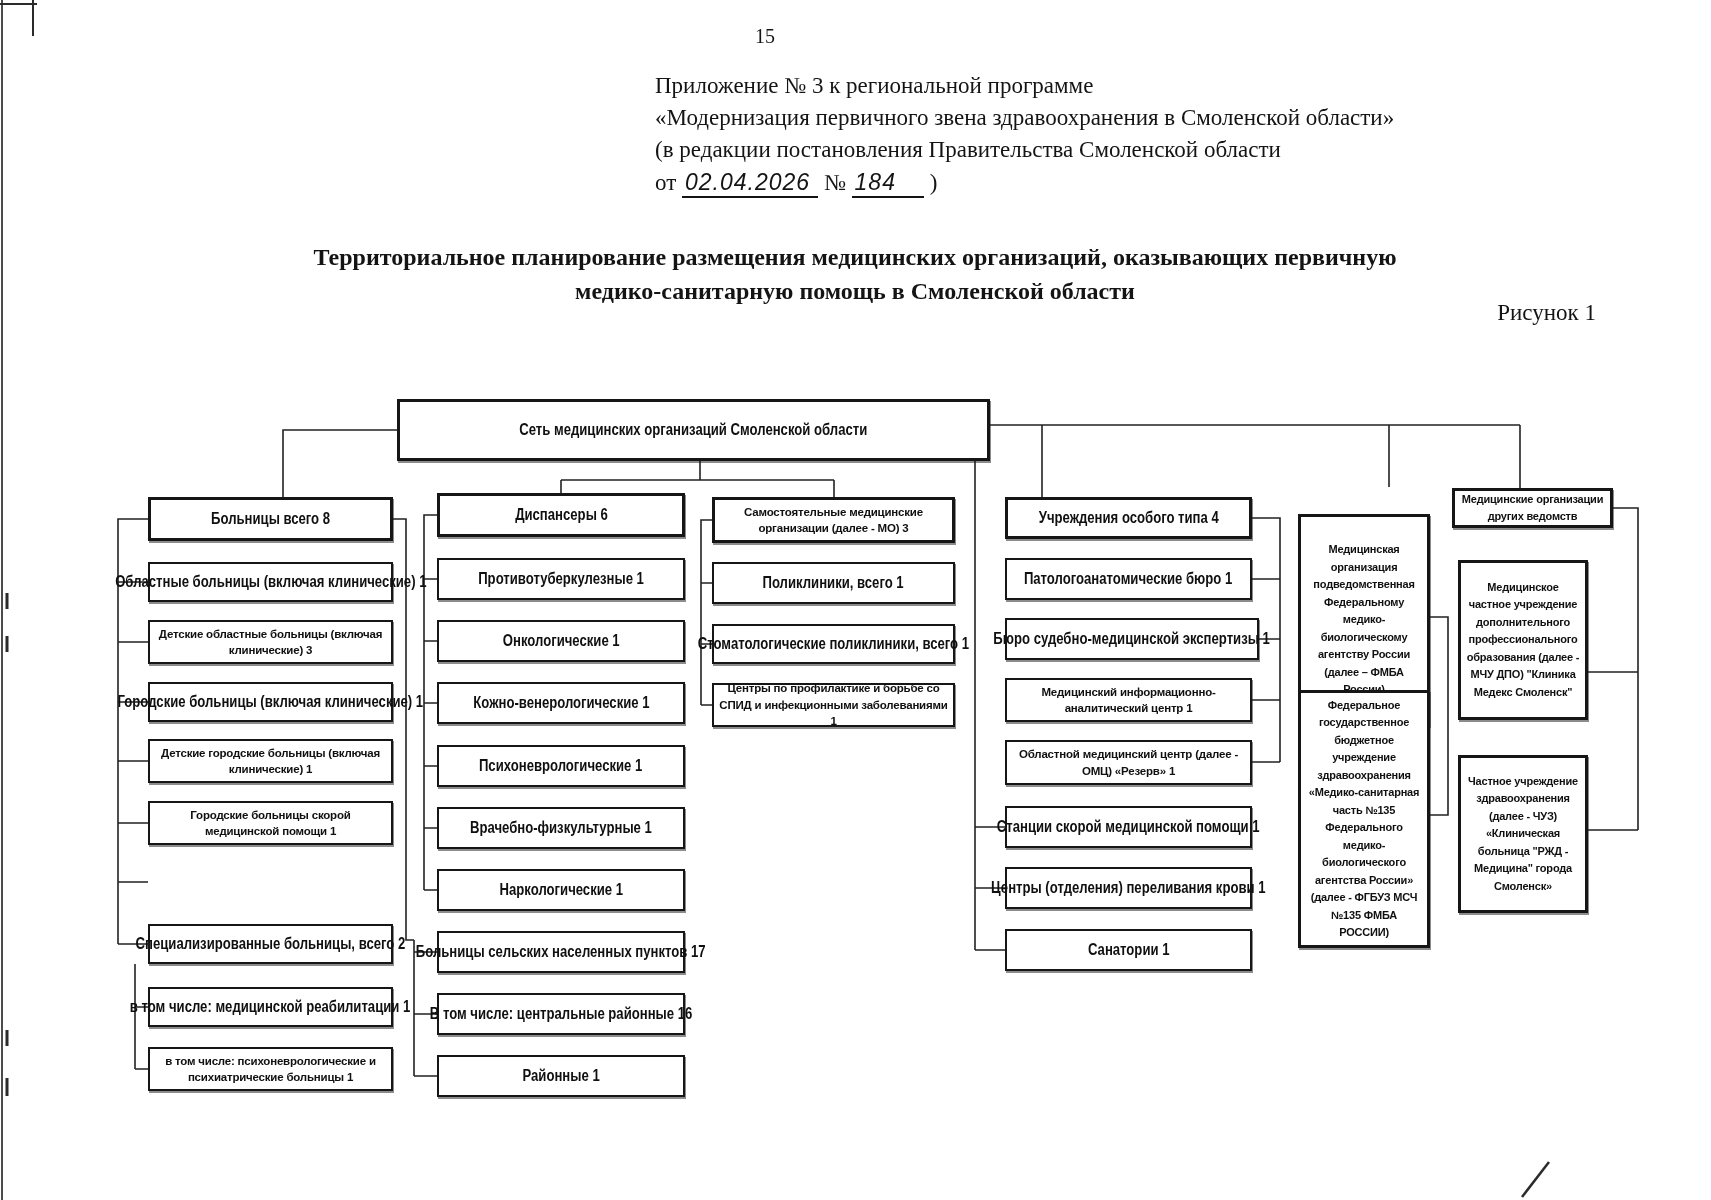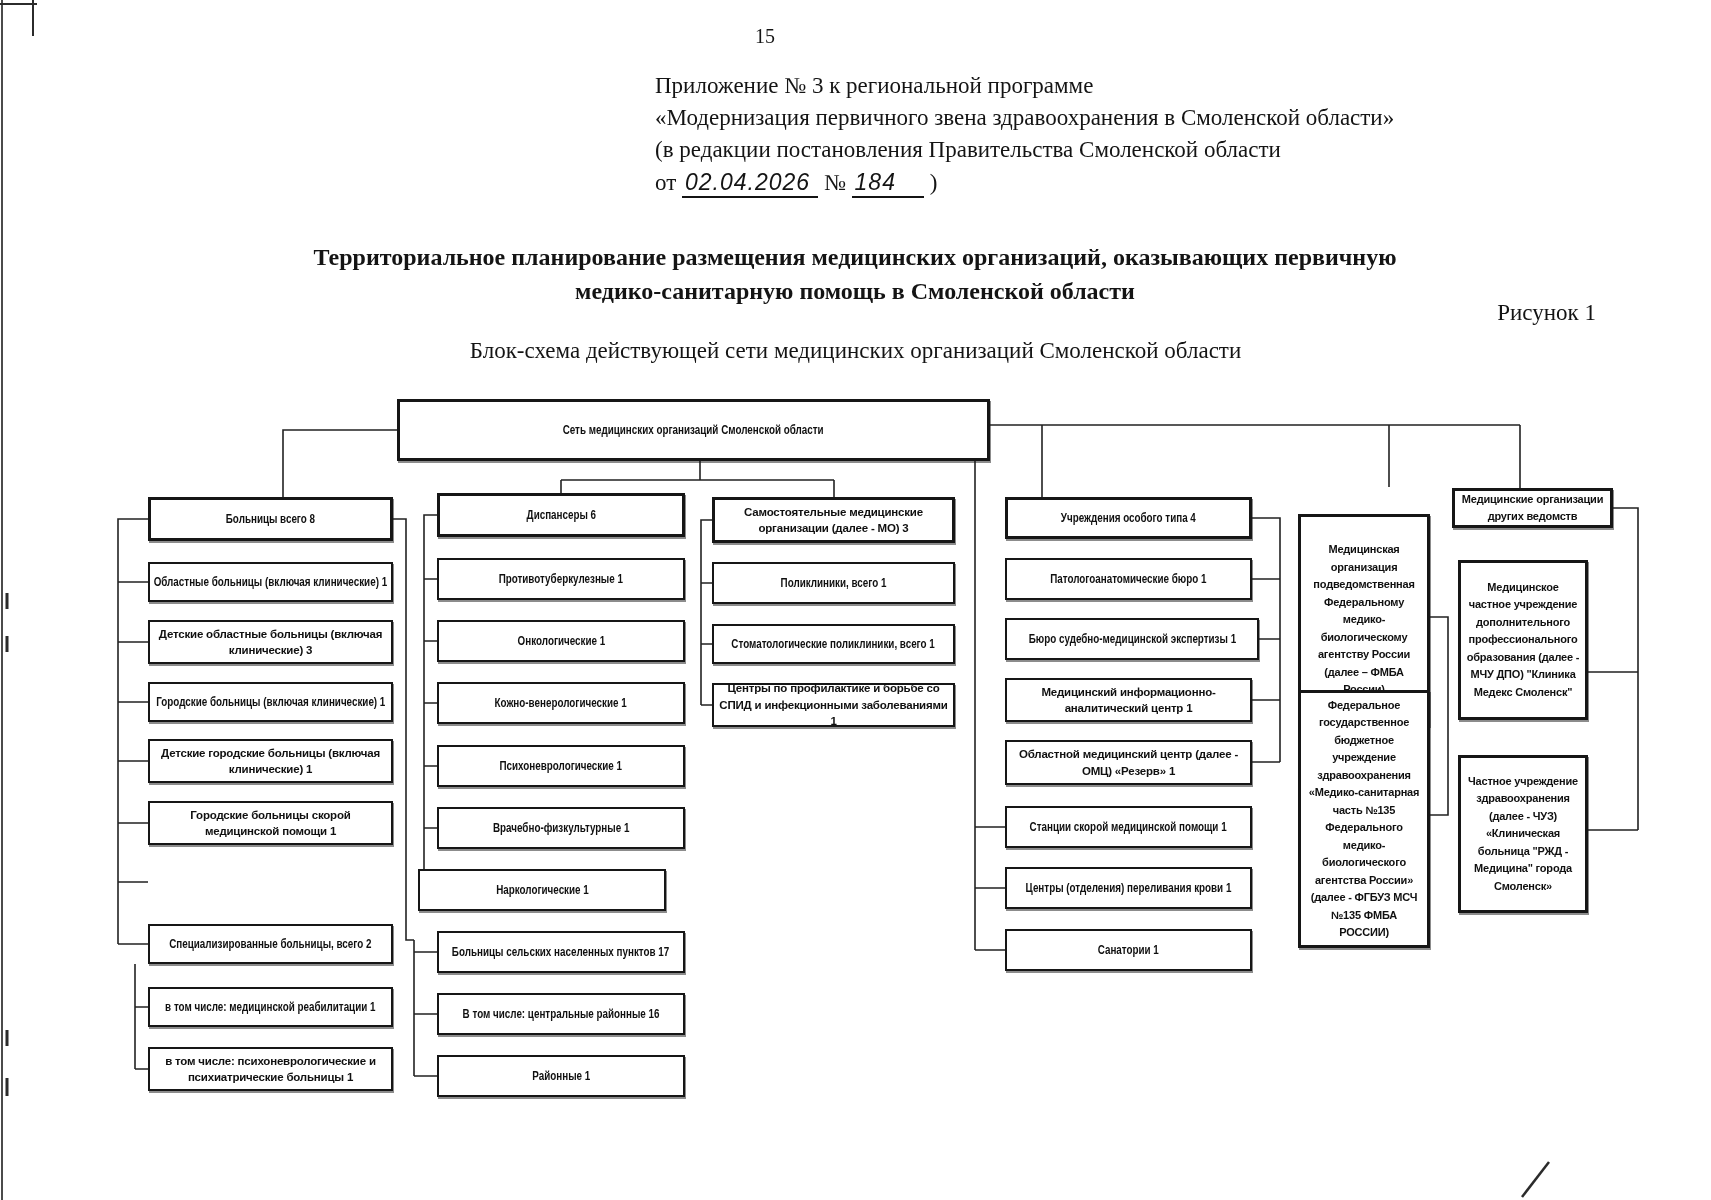--- a/index.html
+++ b/index.html
@@ -9,21 +9,21 @@
   .doc-line{font-size:23px;line-height:32px;white-space:nowrap;}
   .page-num{font-size:20px;}
   .title{font-weight:bold;font-size:24px;line-height:34px;text-align:center;}
   .fig-label{font-size:23px;text-align:right;}
   .caption{font-size:23px;text-align:center;}
   .hw{font-style:italic;font-family:Liberation Sans, sans-serif;border-bottom:2px solid #141414;
       padding:0 8px 1px 3px;letter-spacing:1px;}
   .box{position:absolute;background:#fff;border:2px solid #161616;
        box-shadow:1px 2px 0 rgba(25,25,25,.5);
        display:flex;align-items:center;justify-content:center;text-align:center;
-       font-family:"Liberation Sans",sans-serif;font-weight:700;font-size:12px;line-height:16px;
+       font-family:"Liberation Sans",sans-serif;font-weight:700;font-size:16px;line-height:16px;
        box-sizing:border-box;padding:2px 4px;color:#101010;}
   .hd{border-width:3px;}
   .l1 span{white-space:nowrap;}
   .condense span{display:inline-block;transform:scaleX(.82);}
   .l2{font-size:11.5px;line-height:16.5px;letter-spacing:-.2px;}
   .col56{font-size:11px;line-height:17.5px;letter-spacing:-.2px;border-width:3px;}
   svg.wires{position:absolute;left:0;top:0;pointer-events:none;}
 </style>
 </head>
 <body>
@@ -42,21 +42,20 @@
       <span>№</span>
       <span class="hw" style="padding-right:28px;">184</span>
       <span>)</span>
     </div>
   </div>
 
   <div class="abs title" style="left:270px;top:240px;width:1170px;">Территориальное планирование размещения медицинских организаций, оказывающих первичную медико-санитарную помощь в Смоленской области</div>
 
   <div class="abs fig-label" style="left:0;top:300px;width:1596px;">Рисунок 1</div>
 
-  <div class="abs caption" style="left:0;top:338px;width:1711px;">Блок-схема действующей сети медицинских организаций Смоленской области</div>
 
   <svg class="wires" width="1711" height="1200" viewBox="0 0 1711 1200">
     <g stroke="#222" stroke-width="1.6" fill="none">
       <path d="M397 430 H283 V497"></path>
       <path d="M700 461 V480 M561 480 H834 M561 480 V493 M834 480 V497"></path>
       <path d="M990 425 H1520 M1042 425 V497 M1389 425 V487 M1520 425 V488"></path>
       <path d="M148 519 H118 V944 M118 582 H148 M118 642 H148 M118 702 H148 M118 761 H148 M118 823 H148 M118 882 H148 M118 944 H148"></path>
       <path d="M135 964 V1069 M135 1007 H148 M135 1069 H148"></path>
       <path d="M393 519 H406 V940 H414 M414 940 V1076 M414 952 H437 M414 1014 H437 M414 1076 H437"></path>
       <path d="M437 515 H424 V890 M424 579 H437 M424 641 H437 M424 703 H437 M424 766 H437 M424 828 H437 M424 890 H437"></path>
@@ -117,21 +116,21 @@
     </div>
   <div class="box l1 condense" style="left:437px;top:682px;width:248px;height:42px">
       <span>Кожно-венерологические 1</span>
     </div>
   <div class="box l1 condense" style="left:437px;top:745px;width:248px;height:42px">
       <span>Психоневрологические 1</span>
     </div>
   <div class="box l1 condense" style="left:437px;top:807px;width:248px;height:42px">
       <span>Врачебно-физкультурные 1</span>
     </div>
-  <div class="box l1 condense" style="left:418px;top:869px;width:248px;height:42px">
+  <div class="box l1 condense" style="left:437px;top:869px;width:248px;height:42px">
       <span>Наркологические 1</span>
     </div>
   <div class="box l1 condense" style="left:437px;top:931px;width:248px;height:42px">
       <span>Больницы сельских населенных пунктов 17</span>
     </div>
   <div class="box l1 condense" style="left:437px;top:993px;width:248px;height:42px">
       <span>В том числе: центральные районные 16</span>
     </div>
   <div class="box l1 condense" style="left:437px;top:1055px;width:248px;height:42px">
       <span>Районные 1</span>

